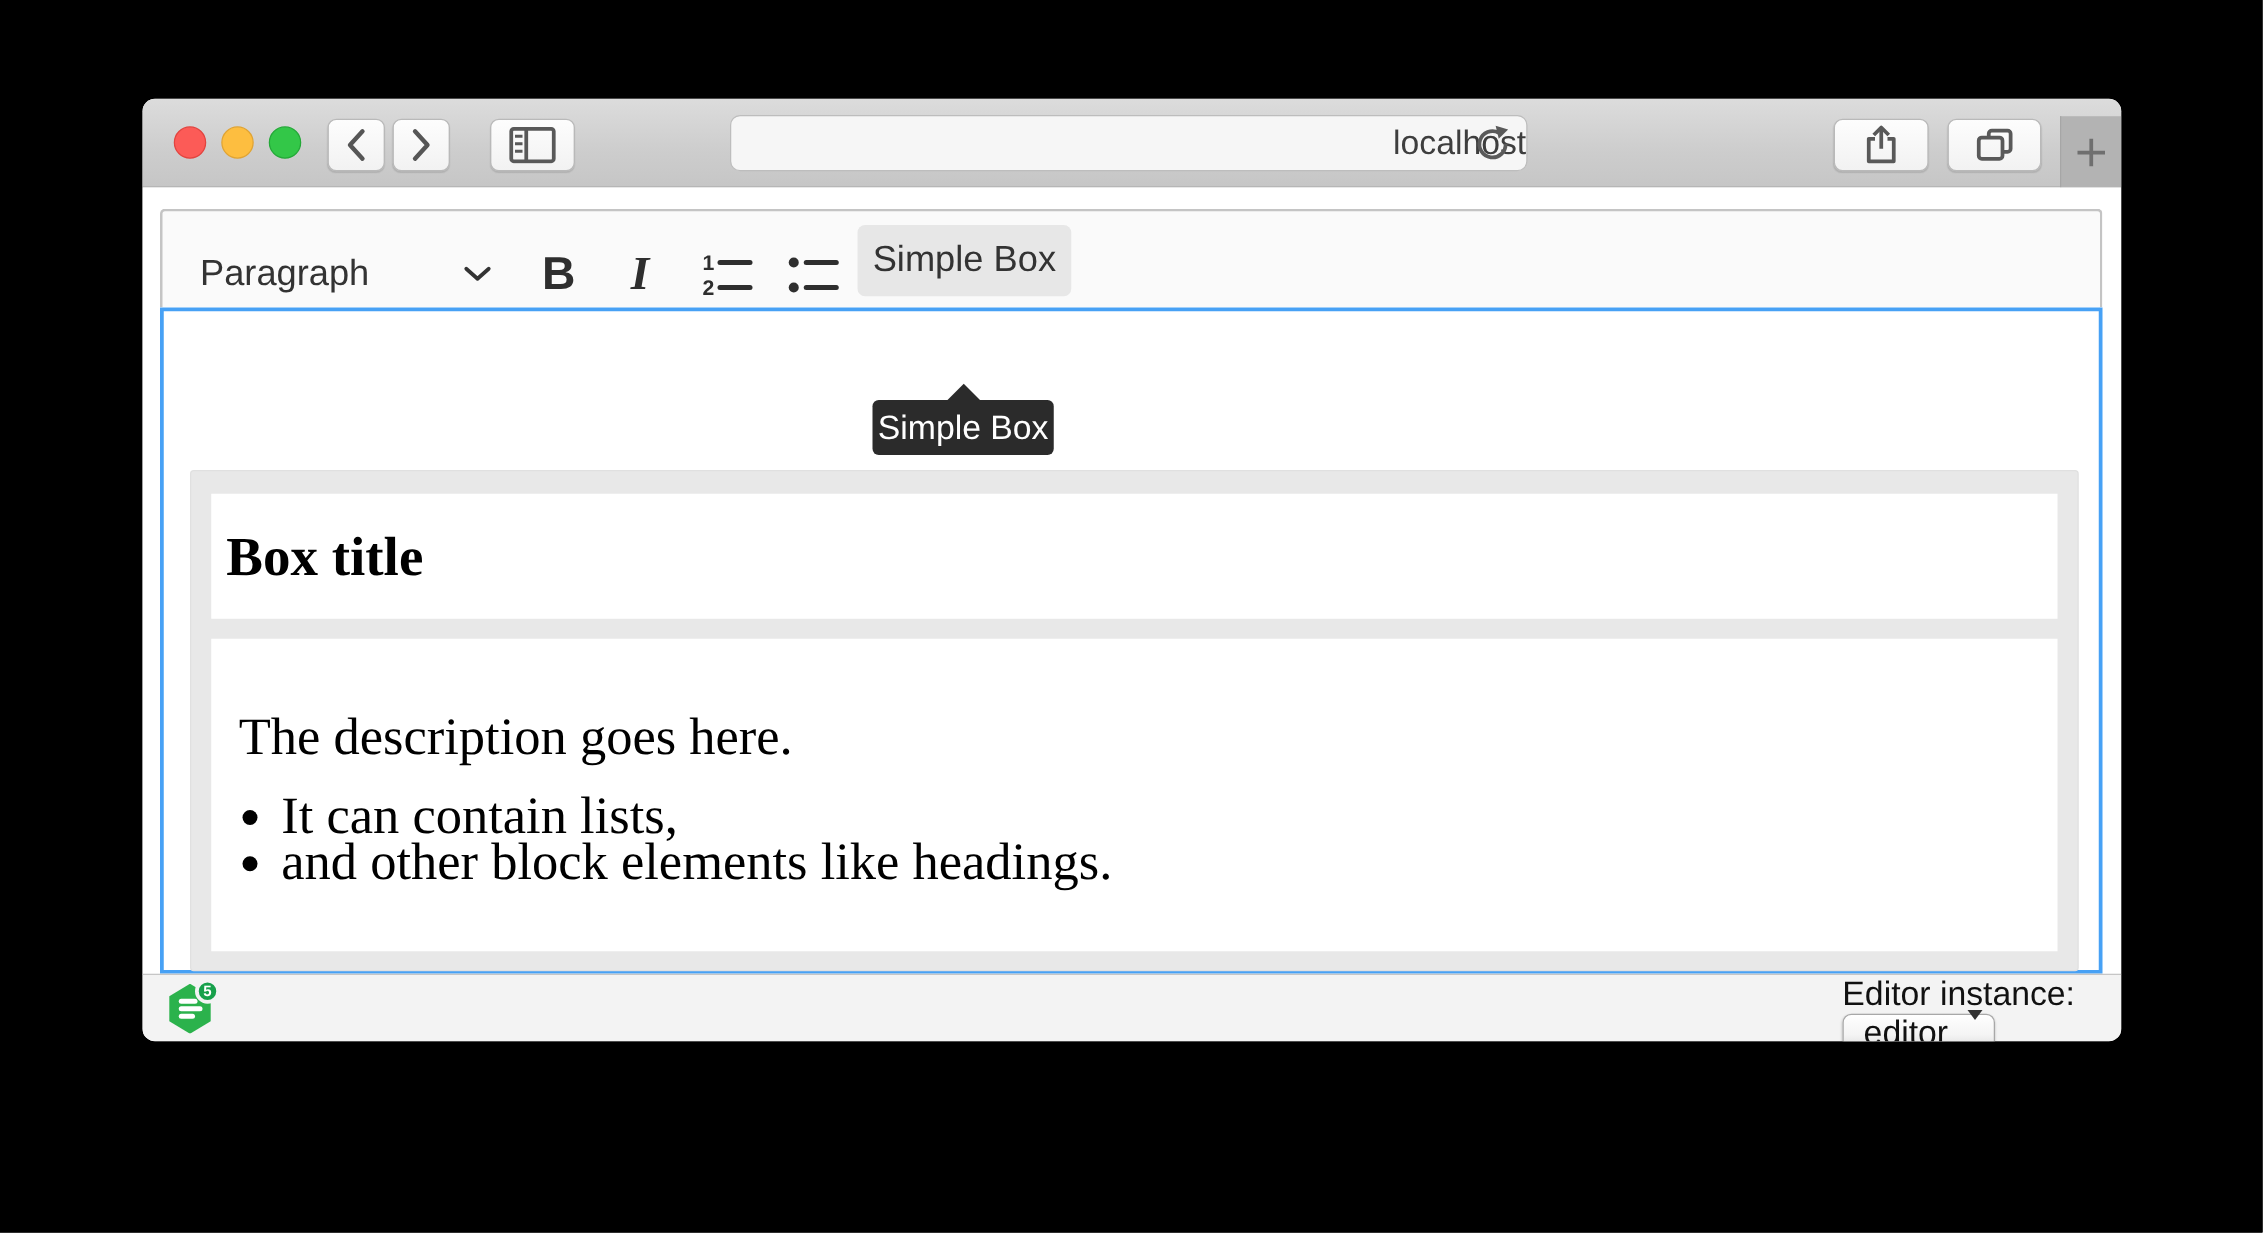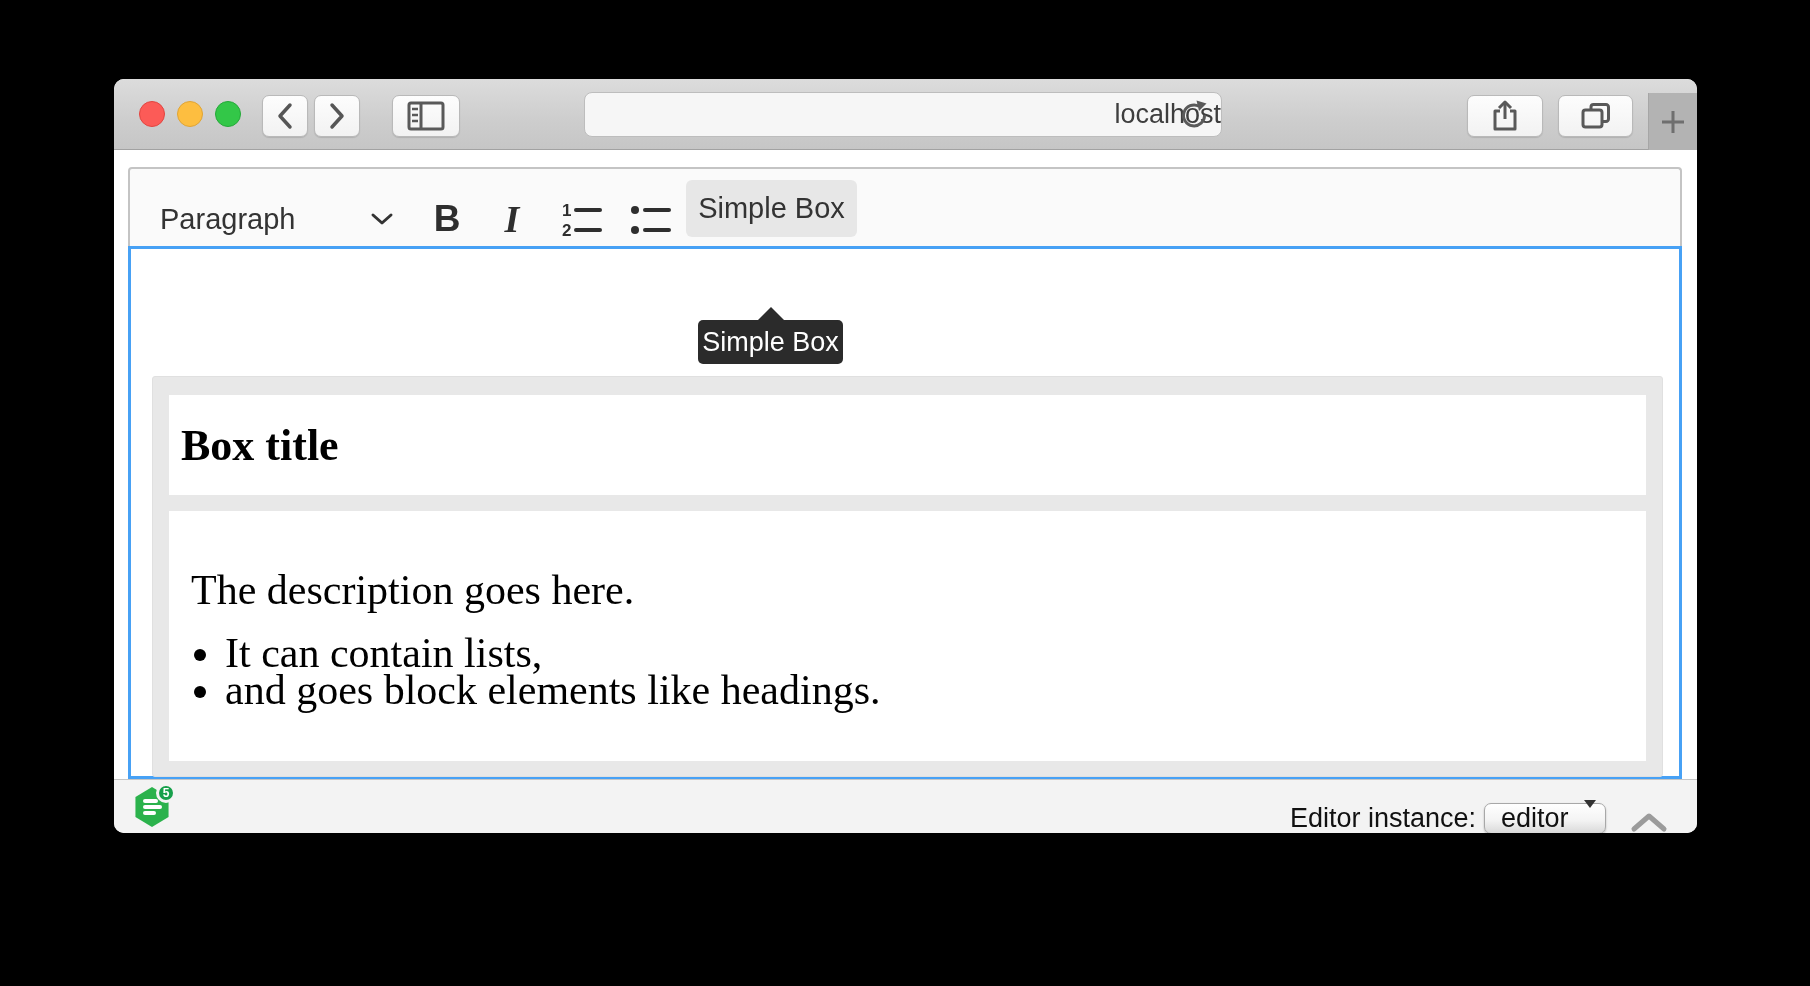--- a/index.html
+++ b/index.html
@@ -111,21 +111,21 @@
   .hex-line { position:absolute; left:9px; height:3.5px; background:#fff; border-radius:2px; }
   .hl1 { top:13px; width:15px; }
   .hl2 { top:19px; width:19px; }
   .hl3 { top:25px; width:13px; }
   .badge {
     position:absolute; left:22px; top:-3px; width:20px; height:20px; border-radius:50%;
     background:#17a04b; border:3px solid #f3f3f3; color:#fff; font-size:12px; font-weight:bold;
     display:flex; align-items:center; justify-content:center;
   }
   .status-right {
-    position:absolute; right:29px; top:0; height:54px; display:flex; align-items:flex-end;
+    position:absolute; right:29px; top:0; height:54px; display:flex; align-items:flex-start;flex-direction:column;
   }
   .instance-label { font-size:27px; color:#111; margin-right:8px; }
   .instance-select {
     width:122px; height:31px; border-radius:7px; border:1px solid #a8a8a8;
     background:linear-gradient(180deg,#ffffff 0%,#f4f4f4 55%,#d9d9d9 100%);
     box-shadow:0 1px 2px rgba(0,0,0,0.25);
     display:flex; align-items:center; font-size:27px; color:#111;
     padding-left:16px; position:relative; margin-right:24px;
   }
   .sel-arrows { position:absolute; right:9px; top:4px; }
@@ -261,21 +261,21 @@
       <div class="ck-editable">
 
         <div class="simplebox-widget">
           <div class="sb-title">
             <h1>Box title</h1>
           </div>
           <div class="sb-desc">
             <p>The description goes here.</p>
             <ul>
               <li>It can contain lists,</li>
-              <li>and goes block elements like headings.</li>
+              <li>and other block elements like headings.</li>
             </ul>
           </div>
         </div>
       </div>
     </div>
 
     <div class="statusbar">
       <div class="ck-logo">
         <div class="hexagon"></div>
         <div class="hex-line hl1"></div>

